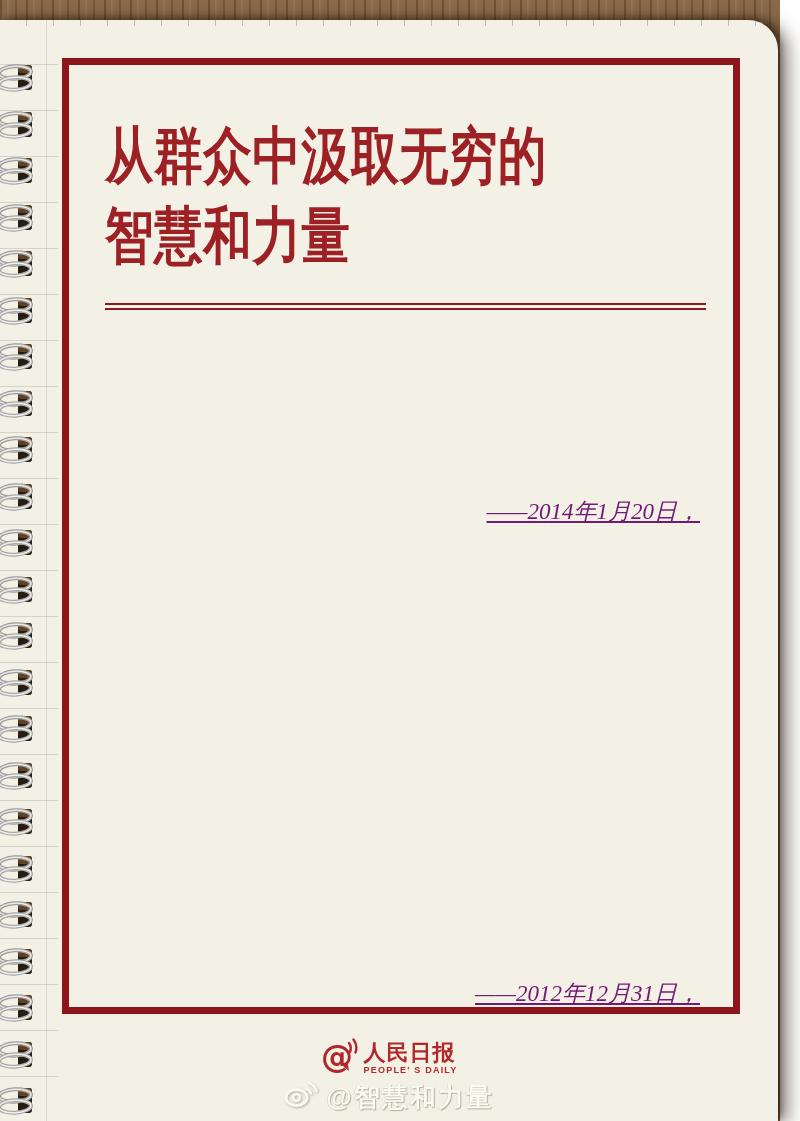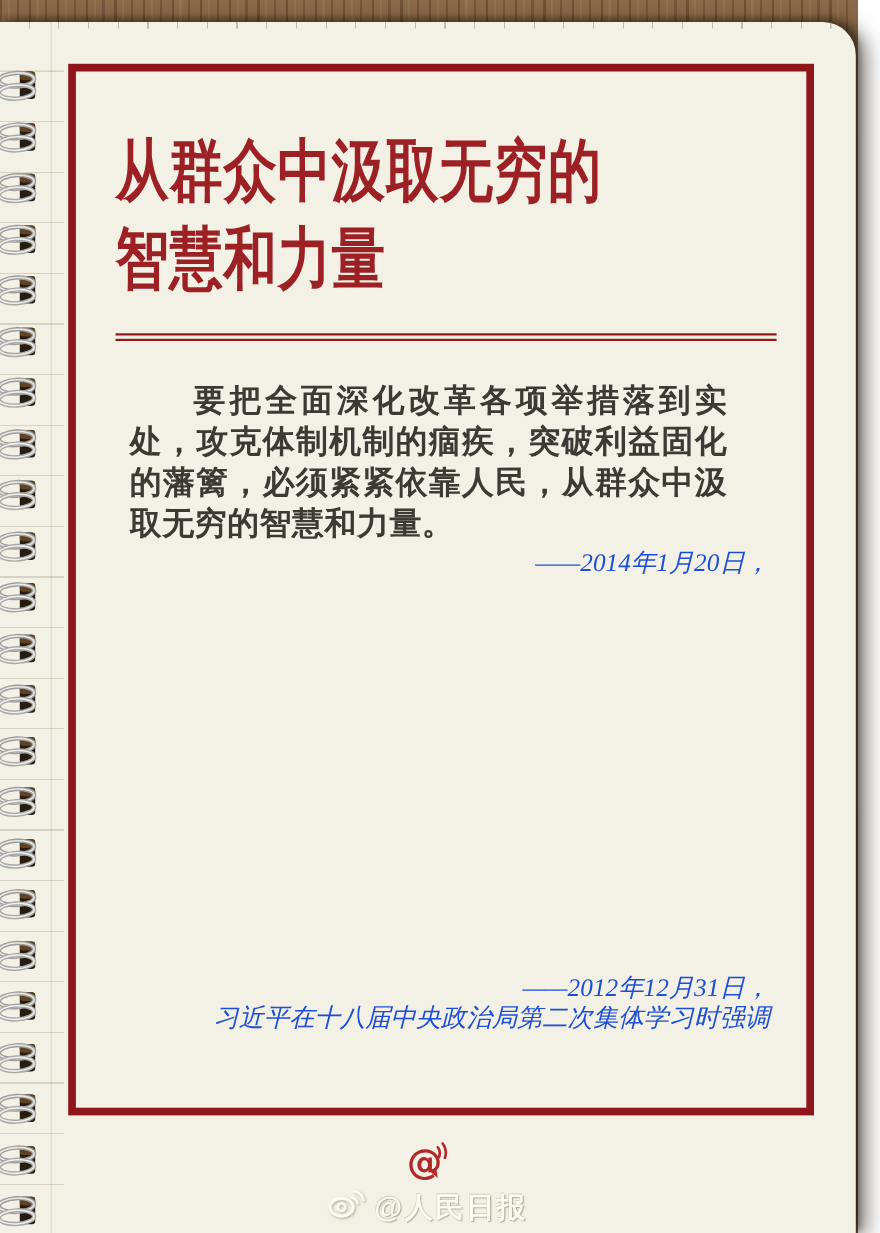--- a/index.html
+++ b/index.html
@@ -34,24 +34,24 @@
     letter-spacing:1px;}
   .title-rule{position:absolute;left:105px;top:283px;width:601px;height:7px;
     box-sizing:border-box;border-top:2px solid #8f181c;border-bottom:2px solid #8f181c;}
   
   .quote{position:absolute;left:118px;width:543px;margin:0;
     font-size:29px;line-height:37px;font-weight:700;color:#3b3a35;
     text-align:justify;text-indent:2em;letter-spacing:.5px;}
   .quote1{top:327px;}
   .quote2{top:625px;}
   
-  .attribution{position:absolute;right:78px;text-align:right;
-    font-size:23px;line-height:28px;font-style:italic;font-weight:500;color:#1d4ed8;}
+  .attribution{position:absolute;right:78px;text-align:center;
+    font-size:23px;line-height:28px;font-style:italic;font-weight:500;color:#701a75;text-decoration:underline;}
   .attr1{top:478px;}
-  .attr2{top:864px;margin-left:28px;}
+  .attr2{top:960px;margin-left:28px;}
   
   .logo{position:absolute;left:0;right:0;top:1016px;
     display:flex;justify-content:center;align-items:flex-start;gap:5px;}
   .logo-text{display:flex;flex-direction:column;padding-top:5px;}
   .logo-cn{font-size:22px;font-weight:900;color:#b2282a;letter-spacing:1px;
     font-family:"Liberation Sans",sans-serif;line-height:24px;}
   .logo-en{font-size:9px;font-weight:700;color:#b2282a;letter-spacing:1.2px;
     font-family:"Liberation Sans",sans-serif;line-height:10px;}
   
   .watermark{position:absolute;left:0;right:0;top:1060px;
@@ -300,46 +300,48 @@
       <ellipse cx="18" cy="21.5" rx="16" ry="6.2" fill="none" stroke="#efefed" stroke-width="1.4" transform="rotate(-3 18 21.5)"></ellipse>
     </svg>
   </div>
       </div>
 
     <div class="frame"></div>
 
     <h1 class="title"><span>从群众中汲取无穷的</span><br><span>智慧和力量</span></h1>
     <div class="title-rule"></div>
 
-    <p class="quote quote1">要把全面深化改革各项举措落到实处，攻克体制机制的痼疾，突破利益固化的藩篱，必须紧紧依靠人民，从群众中汲取无穷的智慧和力量。</p>
     <div class="attribution attr1">
       <div>——2014年1月20日，</div>
     </div>
 
     <div class="attribution attr2">
       <div>——2012年12月31日，</div>
-      <div>习近平在十八届中央政治局第二次集体学习时强调</div>
     </div>
 
     <div class="logo">
       <span>
         <svg width="38" height="40" viewBox="0 0 38 40" aria-hidden="true">
           <text x="0" y="31" font-size="32" font-weight="bold" fill="#b2282a" font-family="DejaVu Sans, sans-serif">@</text>
           <path d="M28 7 q3 4 1 9" stroke="#b2282a" stroke-width="2.4" fill="none" stroke-linecap="round"></path>
           <path d="M32.5 3.5 q4.5 6 2 13" stroke="#b2282a" stroke-width="2.4" fill="none" stroke-linecap="round"></path>
           <path d="M21 29 l7 6 l-1.5-9 z" fill="#b2282a"></path>
         </svg>
       </span>
+      <span class="logo-text">
+        <span class="logo-cn">人民日报</span>
+        <span class="logo-en">PEOPLE' S DAILY</span>
+      </span>
     </div>
 
     <div class="watermark">
       <span>
         <svg width="34" height="28" viewBox="0 0 34 28" aria-hidden="true">
           <ellipse cx="12.5" cy="17.5" rx="10.5" ry="8" fill="none" stroke="#fbfaf3" stroke-width="3"></ellipse>
           <circle cx="12.5" cy="17.5" r="3.4" fill="none" stroke="#fbfaf3" stroke-width="2.4"></circle>
           <path d="M21.5 8.5 q4 1 5.5 5" stroke="#fbfaf3" stroke-width="2.4" fill="none" stroke-linecap="round"></path>
           <path d="M25 3 q6 2 7.5 8" stroke="#fbfaf3" stroke-width="2.4" fill="none" stroke-linecap="round"></path>
         </svg>
       </span>
-      <span>@人民日报</span>
+      <span>@智慧和力量</span>
     </div>
   </div>
 </div>
 
 </body></html>

